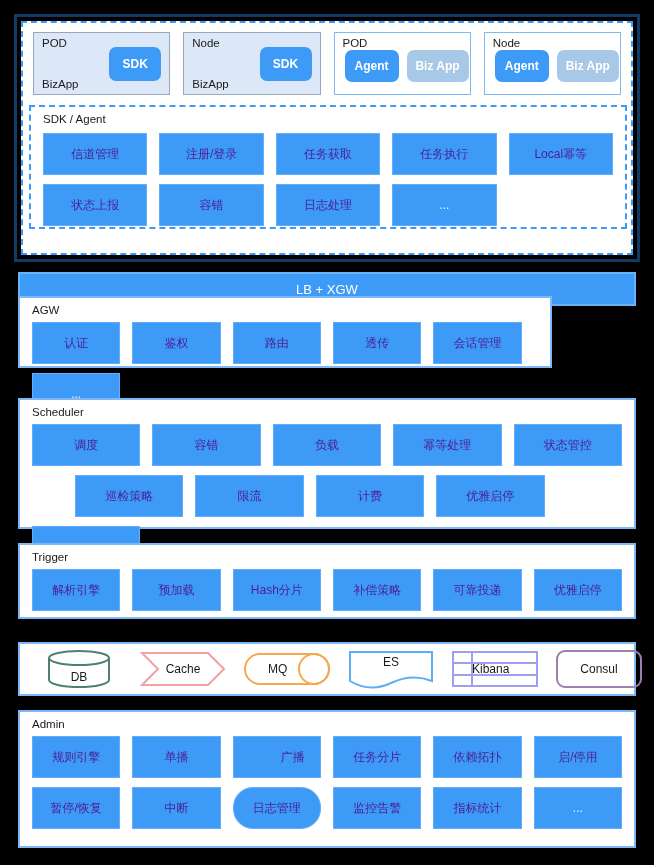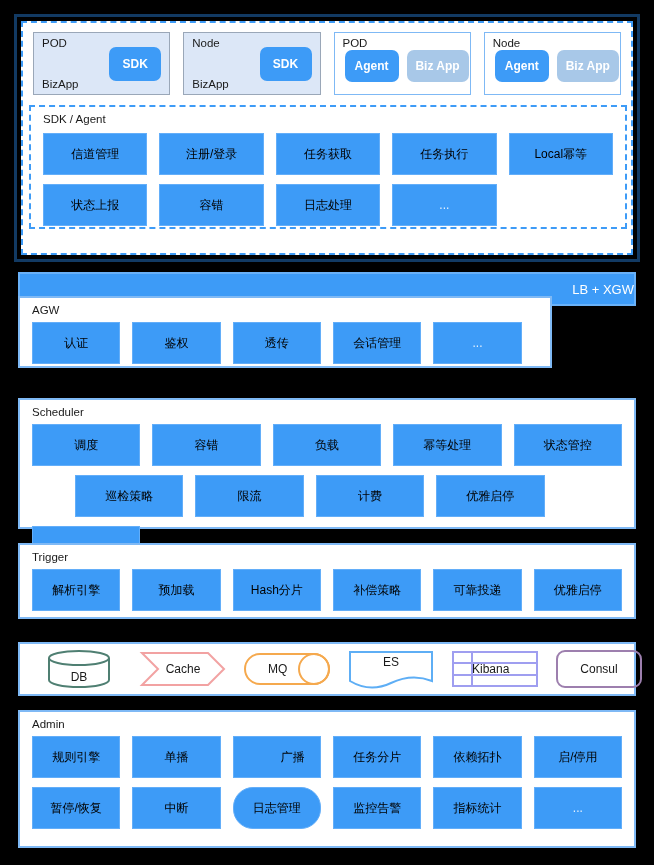--- a/index.html
+++ b/index.html
@@ -52,29 +52,29 @@
   .panel-title {
     position: absolute; left: 12px; top: 6px;
     font-size: 11.5px; color: #1a1a1a; white-space: nowrap;
   }
   .tile-grid {
     display: flex; flex-wrap: wrap; padding: 24px 12px 0 12px; gap: 9px 12px;
   }
   .tile {
     background: #3d9bf7; border: 1px solid #63aef9;
     display: flex; align-items: center; justify-content: center;
-    font-size: 12px; color: #000000; white-space: nowrap;
+    font-size: 12px; color: #4c1d95; white-space: nowrap;
     height: 42px;
   }
   .tile.dots { color: #e6f1fd; }
 
   
   .bar {
     position: absolute; background: #3d9bf7; border: 2px solid #69b1f8;
-    display: flex; align-items: center; justify-content: flex-end;
+    display: flex; align-items: center; justify-content: center;
     font-size: 13px; color: #ffffff;
   }
 
   
   .infra-panel {
     position: absolute; background: #ffffff; border: 2px solid #7fb9f5;
     display: flex; align-items: center; gap: 14px; padding: 0 14px;
   }
   .shape-wrap { position: relative; width: 90px; height: 44px; flex: 0 0 auto; }
   .shape-wrap svg { position: absolute; inset: 0; }
@@ -138,20 +138,21 @@
 
   <div class="bar" style="left:18px; top:272px; width:618px; height:34px;">
     <span>LB + XGW</span>
   </div>
 
   <div class="panel" style="left:18px; top:296px; width:534px; height:72px;">
     <div class="panel-title">AGW</div>
     <div class="tile-grid" id="agw-tiles">
         <div class="tile" style="width: 88.3333px;">认证</div>
         <div class="tile" style="width: 88.3333px;">鉴权</div>
+        <div class="tile" style="width: 88.3333px;">路由</div>
         <div class="tile" style="width: 88.3333px;">透传</div>
         <div class="tile" style="width: 88.3333px;">会话管理</div>
         <div class="tile dots" style="width: 88.3333px;">...</div>
       </div>
   </div>
 
   <div class="panel" style="left:18px; top:398px; width:618px; height:131px;">
     <div class="panel-title">Scheduler</div>
     <div class="tile-grid" id="scheduler-tiles">
         <div class="tile" style="width: 108.4px;">调度</div>

